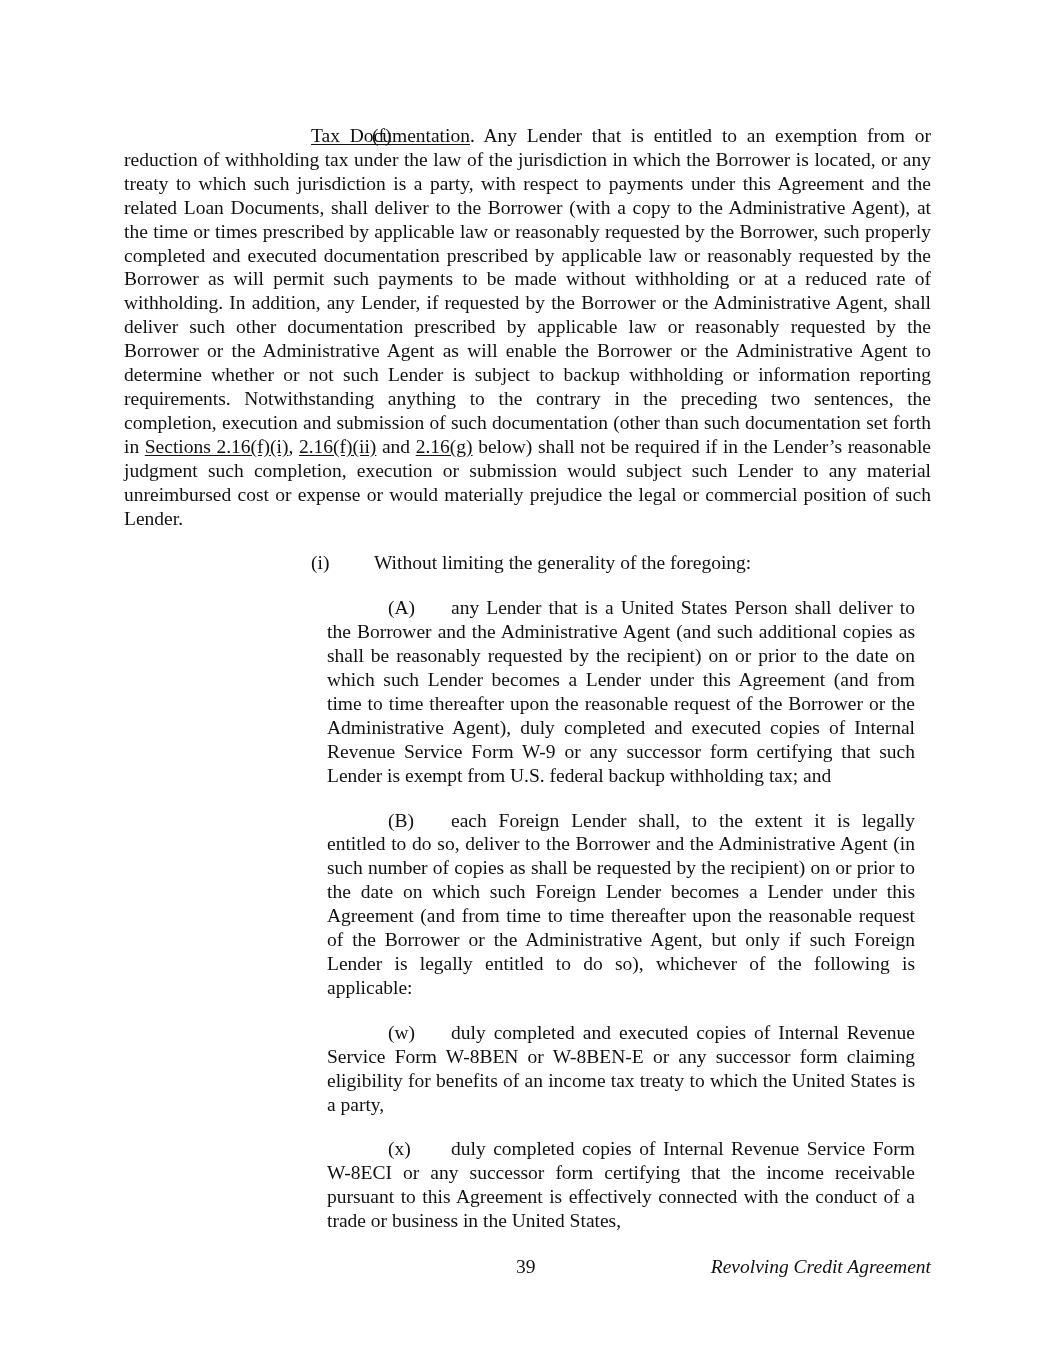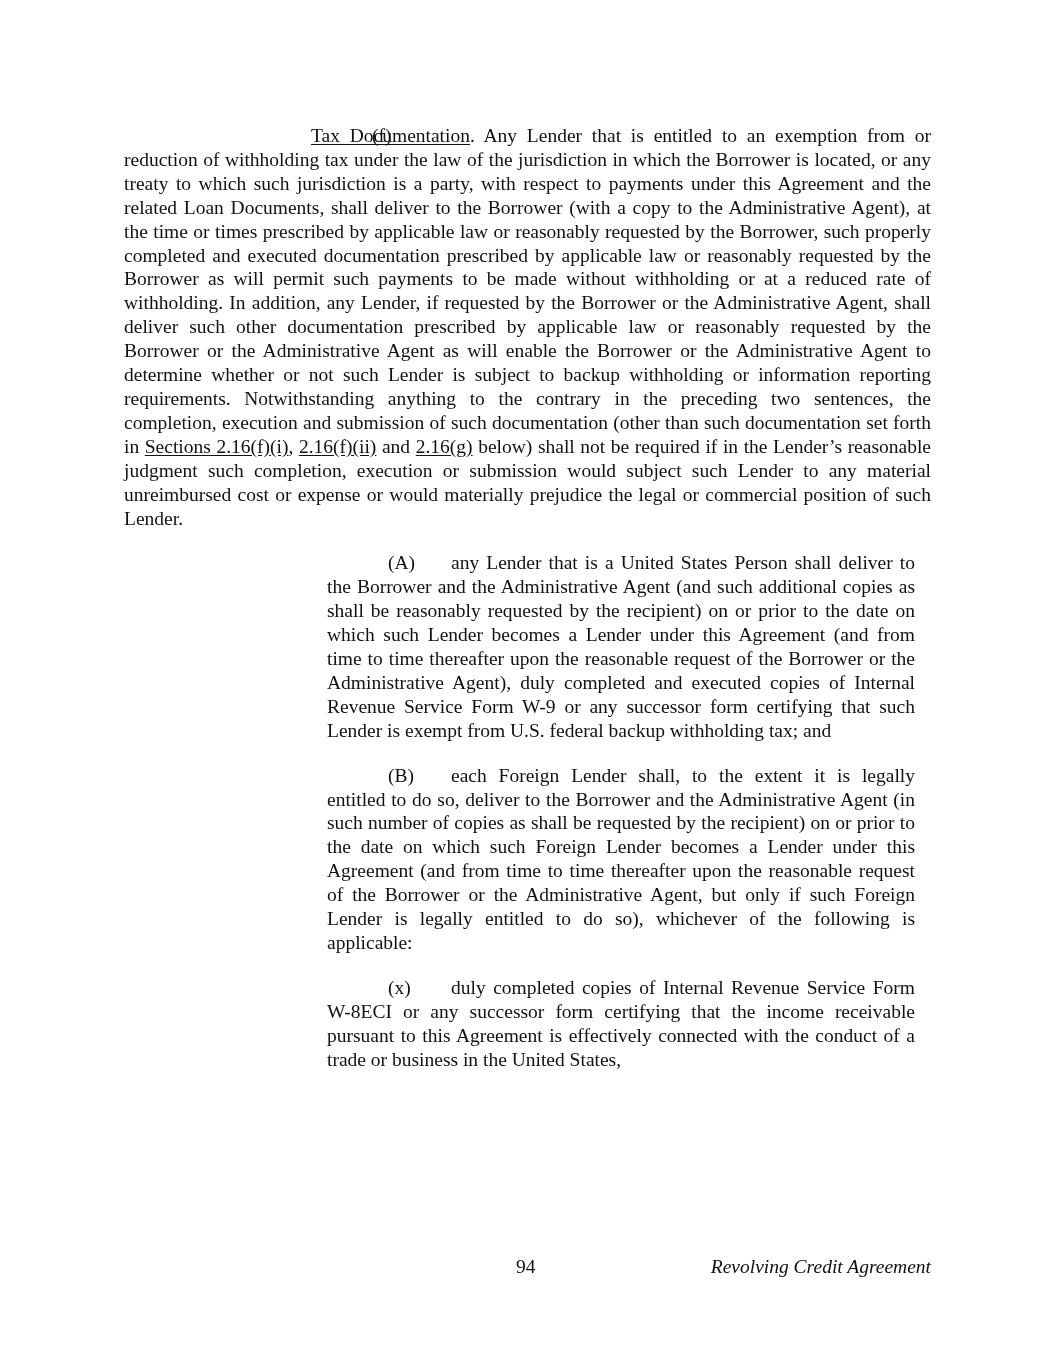--- a/index.html
+++ b/index.html
@@ -26,31 +26,37 @@
   }
   .page-num { position: absolute; left: 516px; }
   .doc-title { position: absolute; right: 124px; font-style: italic; margin-left: 16px; }
 </style>
 </head>
 <body>
 
 <div class="page">
   <p class="para first"><span class="label f-label">(f)</span><span class="u">Tax Documentation</span><span>.</span><span>  Any Lender that is entitled to an exemption from or reduction of withholding tax under the law of the jurisdiction in which the Borrower is located, or any treaty to which such jurisdiction is a party, with respect to payments under this Agreement and the related Loan Documents, shall deliver to the Borrower (with a copy to the Administrative Agent), at the time or times prescribed by applicable law or reasonably requested by the Borrower, such properly completed and executed documentation prescribed by applicable law or reasonably requested by the Borrower as will permit such payments to be made without withholding or at a reduced rate of withholding.  In addition, any Lender, if requested by the Borrower or the Administrative Agent, shall deliver such other documentation prescribed by applicable law or reasonably requested by the Borrower or the Administrative Agent as will enable the Borrower or the Administrative Agent to determine whether or not such Lender is subject to backup withholding or information reporting requirements.  Notwithstanding anything to the contrary in the preceding two sentences, the completion, execution and submission of such documentation (other than such documentation set forth in </span><span class="u">Sections 2.16(f)(i)</span><span>, </span><span class="u">2.16(f)(ii)</span><span> and </span><span class="u">2.16(g)</span><span> below) shall not be required if in the Lender’s reasonable judgment such completion, execution or submission would subject such Lender to any material unreimbursed cost or expense or would materially prejudice the legal or commercial position of such Lender.</span></p>
 
+  <div class="sub sub-i">
+    <span class="label">(i)</span><span>Without limiting the generality of the foregoing:</span>
+  </div>
 
   <div class="sub gap">
     <p class="indent-para"><span class="label">(A)</span><span>any Lender that is a United States Person shall deliver to the Borrower and the Administrative Agent (and such additional copies as shall be reasonably requested by the recipient) on or prior to the date on which such Lender becomes a Lender under this Agreement (and from time to time thereafter upon the reasonable request of the Borrower or the Administrative Agent), duly completed and executed copies of Internal Revenue Service Form W-9 or any successor form certifying that such Lender is exempt from U.S. federal backup withholding tax; and</span></p>
   </div>
 
   <div class="sub gap">
     <p class="indent-para"><span class="label">(B)</span><span>each Foreign Lender shall, to the extent it is legally entitled to do so, deliver to the Borrower and the Administrative Agent (in such number of copies as shall be requested by the recipient) on or prior to the date on which such Foreign Lender becomes a Lender under this Agreement (and from time to time thereafter upon the reasonable request of the Borrower or the Administrative Agent, but only if such Foreign Lender is legally entitled to do so), whichever of the following is applicable:</span></p>
   </div>
 
+  <div class="sub gap">
+    <p class="indent-para"><span class="label">(w)</span><span>duly completed and executed copies of Internal Revenue Service Form W-8BEN or W-8BEN-E or any successor form claiming eligibility for benefits of an income tax treaty to which the United States is a party,</span></p>
+  </div>
 
   <div class="sub gap">
     <p class="indent-para"><span class="label">(x)</span><span>duly completed copies of Internal Revenue Service Form W-8ECI or any successor form certifying that the income receivable pursuant to this Agreement is effectively connected with the conduct of a trade or business in the United States,</span></p>
   </div>
 </div>
 
 <div class="footer">
-  <span class="page-num">94</span>
+  <span class="page-num">39</span>
   <span class="doc-title">Revolving Credit Agreement</span>
 </div>
 
 </body></html>

